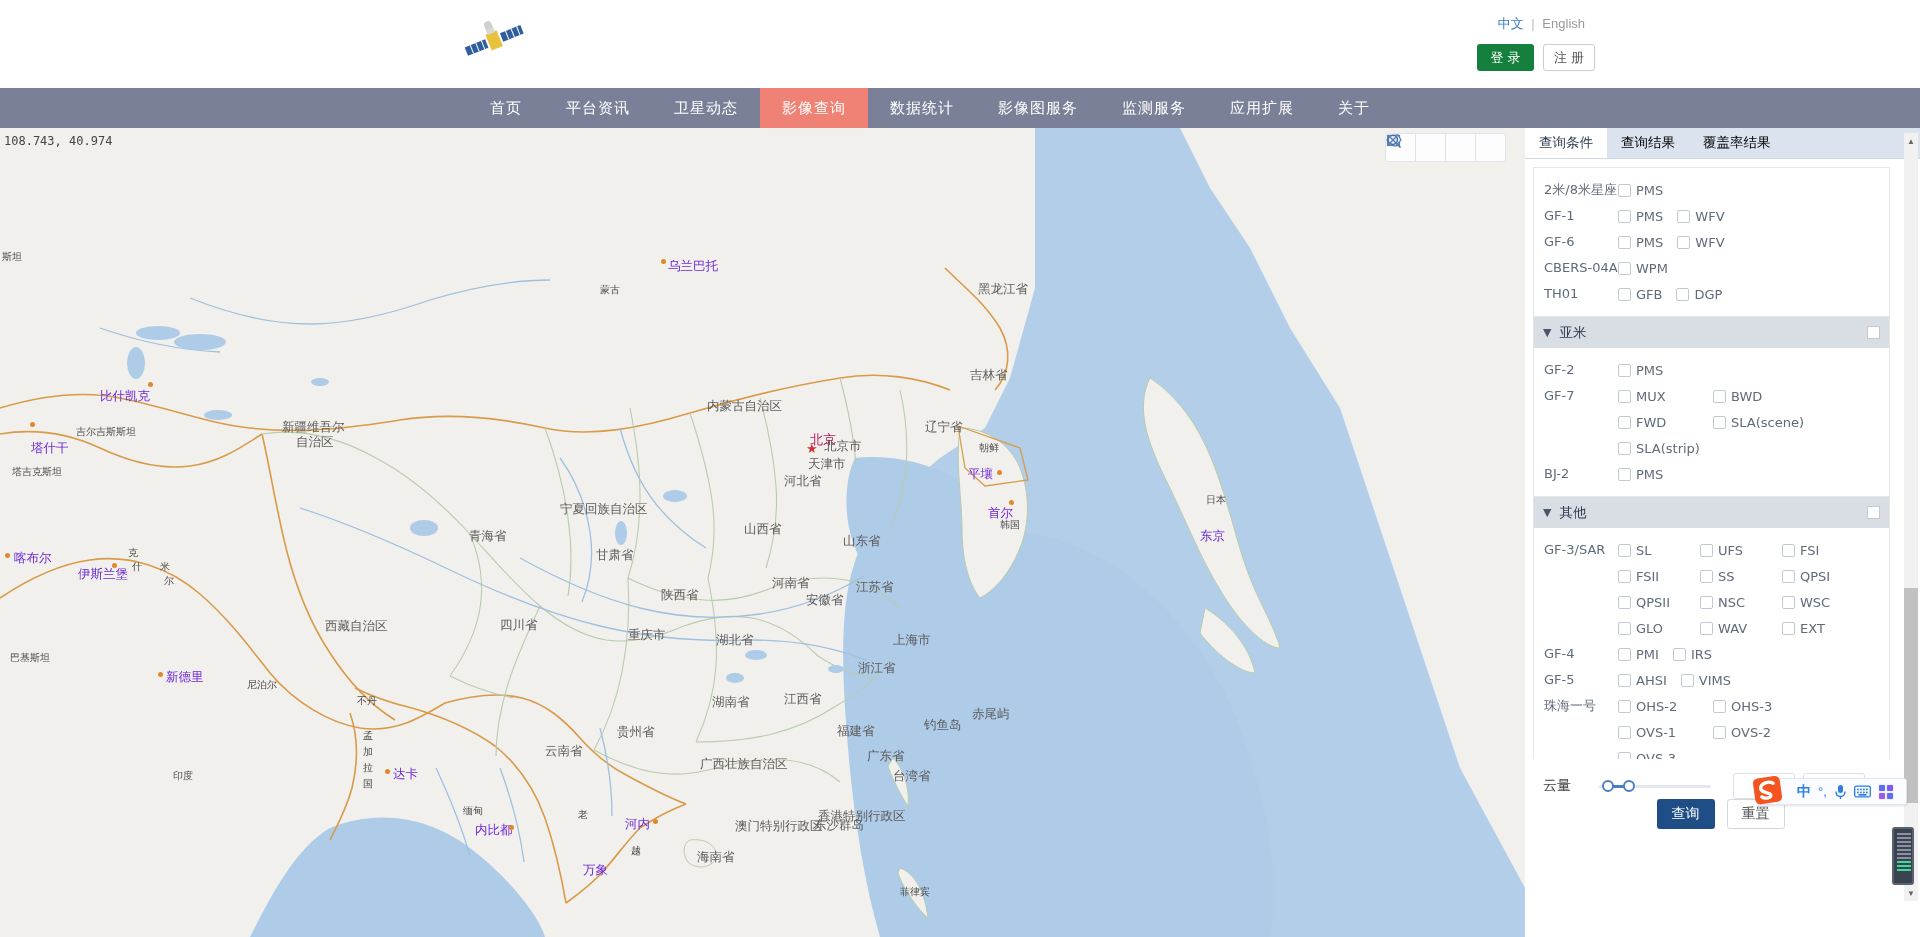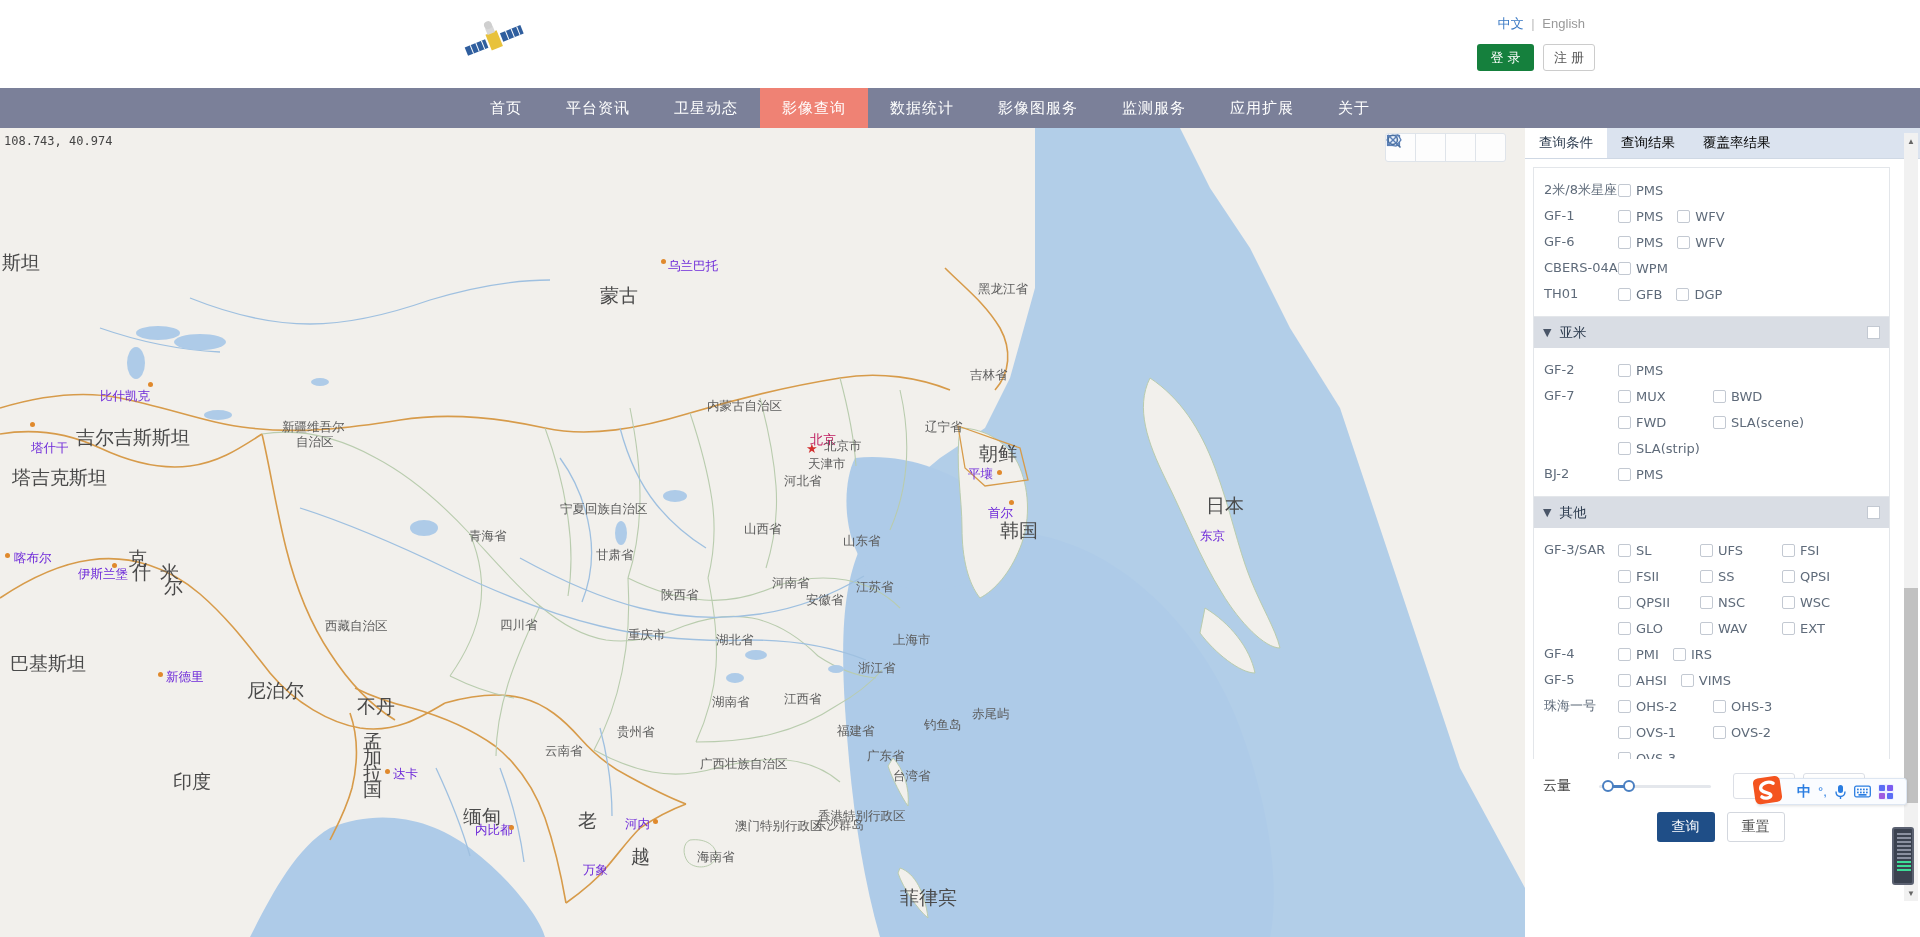--- a/index.html
+++ b/index.html
@@ -62,21 +62,21 @@
   .map-tool {
     width:31px; height:29px; background:#fdfdfd; border:1px solid #dfe4ea;
     margin-left:-1px; display:flex; align-items:center; justify-content:center;
     cursor:pointer;
   }
   .map-tool:first-child { border-radius:3px 0 0 3px; }
   .map-tool:last-child { border-radius:0 3px 3px 0; }
 
   .lbl { position:absolute; font-size:12.5px; color:#5b5b5b; white-space:nowrap;
          font-family:"DejaVu Sans",sans-serif; }
-  .lbl.big { font-size:19px; color:#4a4a4a; }
+  .lbl.big { font-size:10px; color:#4a4a4a; }
   .lbl.cap { color:#6d28d9; }
   .lbl.cn-cap { color:#be185d; font-size:13px; }
   .dot { position:absolute; width:5px; height:5px; border-radius:50%; background:#e0892c; }
   .star { position:absolute; color:#d32f2f; font-size:13px; line-height:1; }
 
   
   .panel { width:395px; height:809px; background:#fff; position:relative; }
   .tabs { display:flex; height:31px; background:#dbe3ef; border-bottom:1px solid #cfd8e4; }
   .tab {
     padding:0 14px; display:flex; align-items:center; font-size:13.5px;
@@ -124,21 +124,21 @@
     position:absolute; top:3px; width:12px; height:12px; border-radius:50%;
     border:2px solid #4a7fc1; background:#fff; cursor:pointer;
   }
   .slider .k1 { left:3px; }
   .slider .k2 { left:24px; }
   .num-in {
     width:62px; height:26px; border:1px solid #dcdfe6; border-radius:3px;
     text-align:center; font-size:13px; color:#606266; margin-left:8px;
     font-family:"DejaVu Sans",sans-serif; background:#fff;
   }
-  .act-row { display:flex; justify-content:center; gap:12px; margin-top:13px; }
+  .act-row { display:flex; justify-content:center; gap:12px; }
   .btn-query {
     width:58px; height:30px; background:#1f4e87; color:#fff; border:none;
     border-radius:3px; font-size:14px; cursor:pointer; font-family:"DejaVu Sans",sans-serif;
   }
   .btn-reset {
     width:58px; height:30px; background:#fff; color:#555; border:1px solid #d3d7de;
     border-radius:3px; font-size:14px; cursor:pointer; font-family:"DejaVu Sans",sans-serif;
   }
 
   

